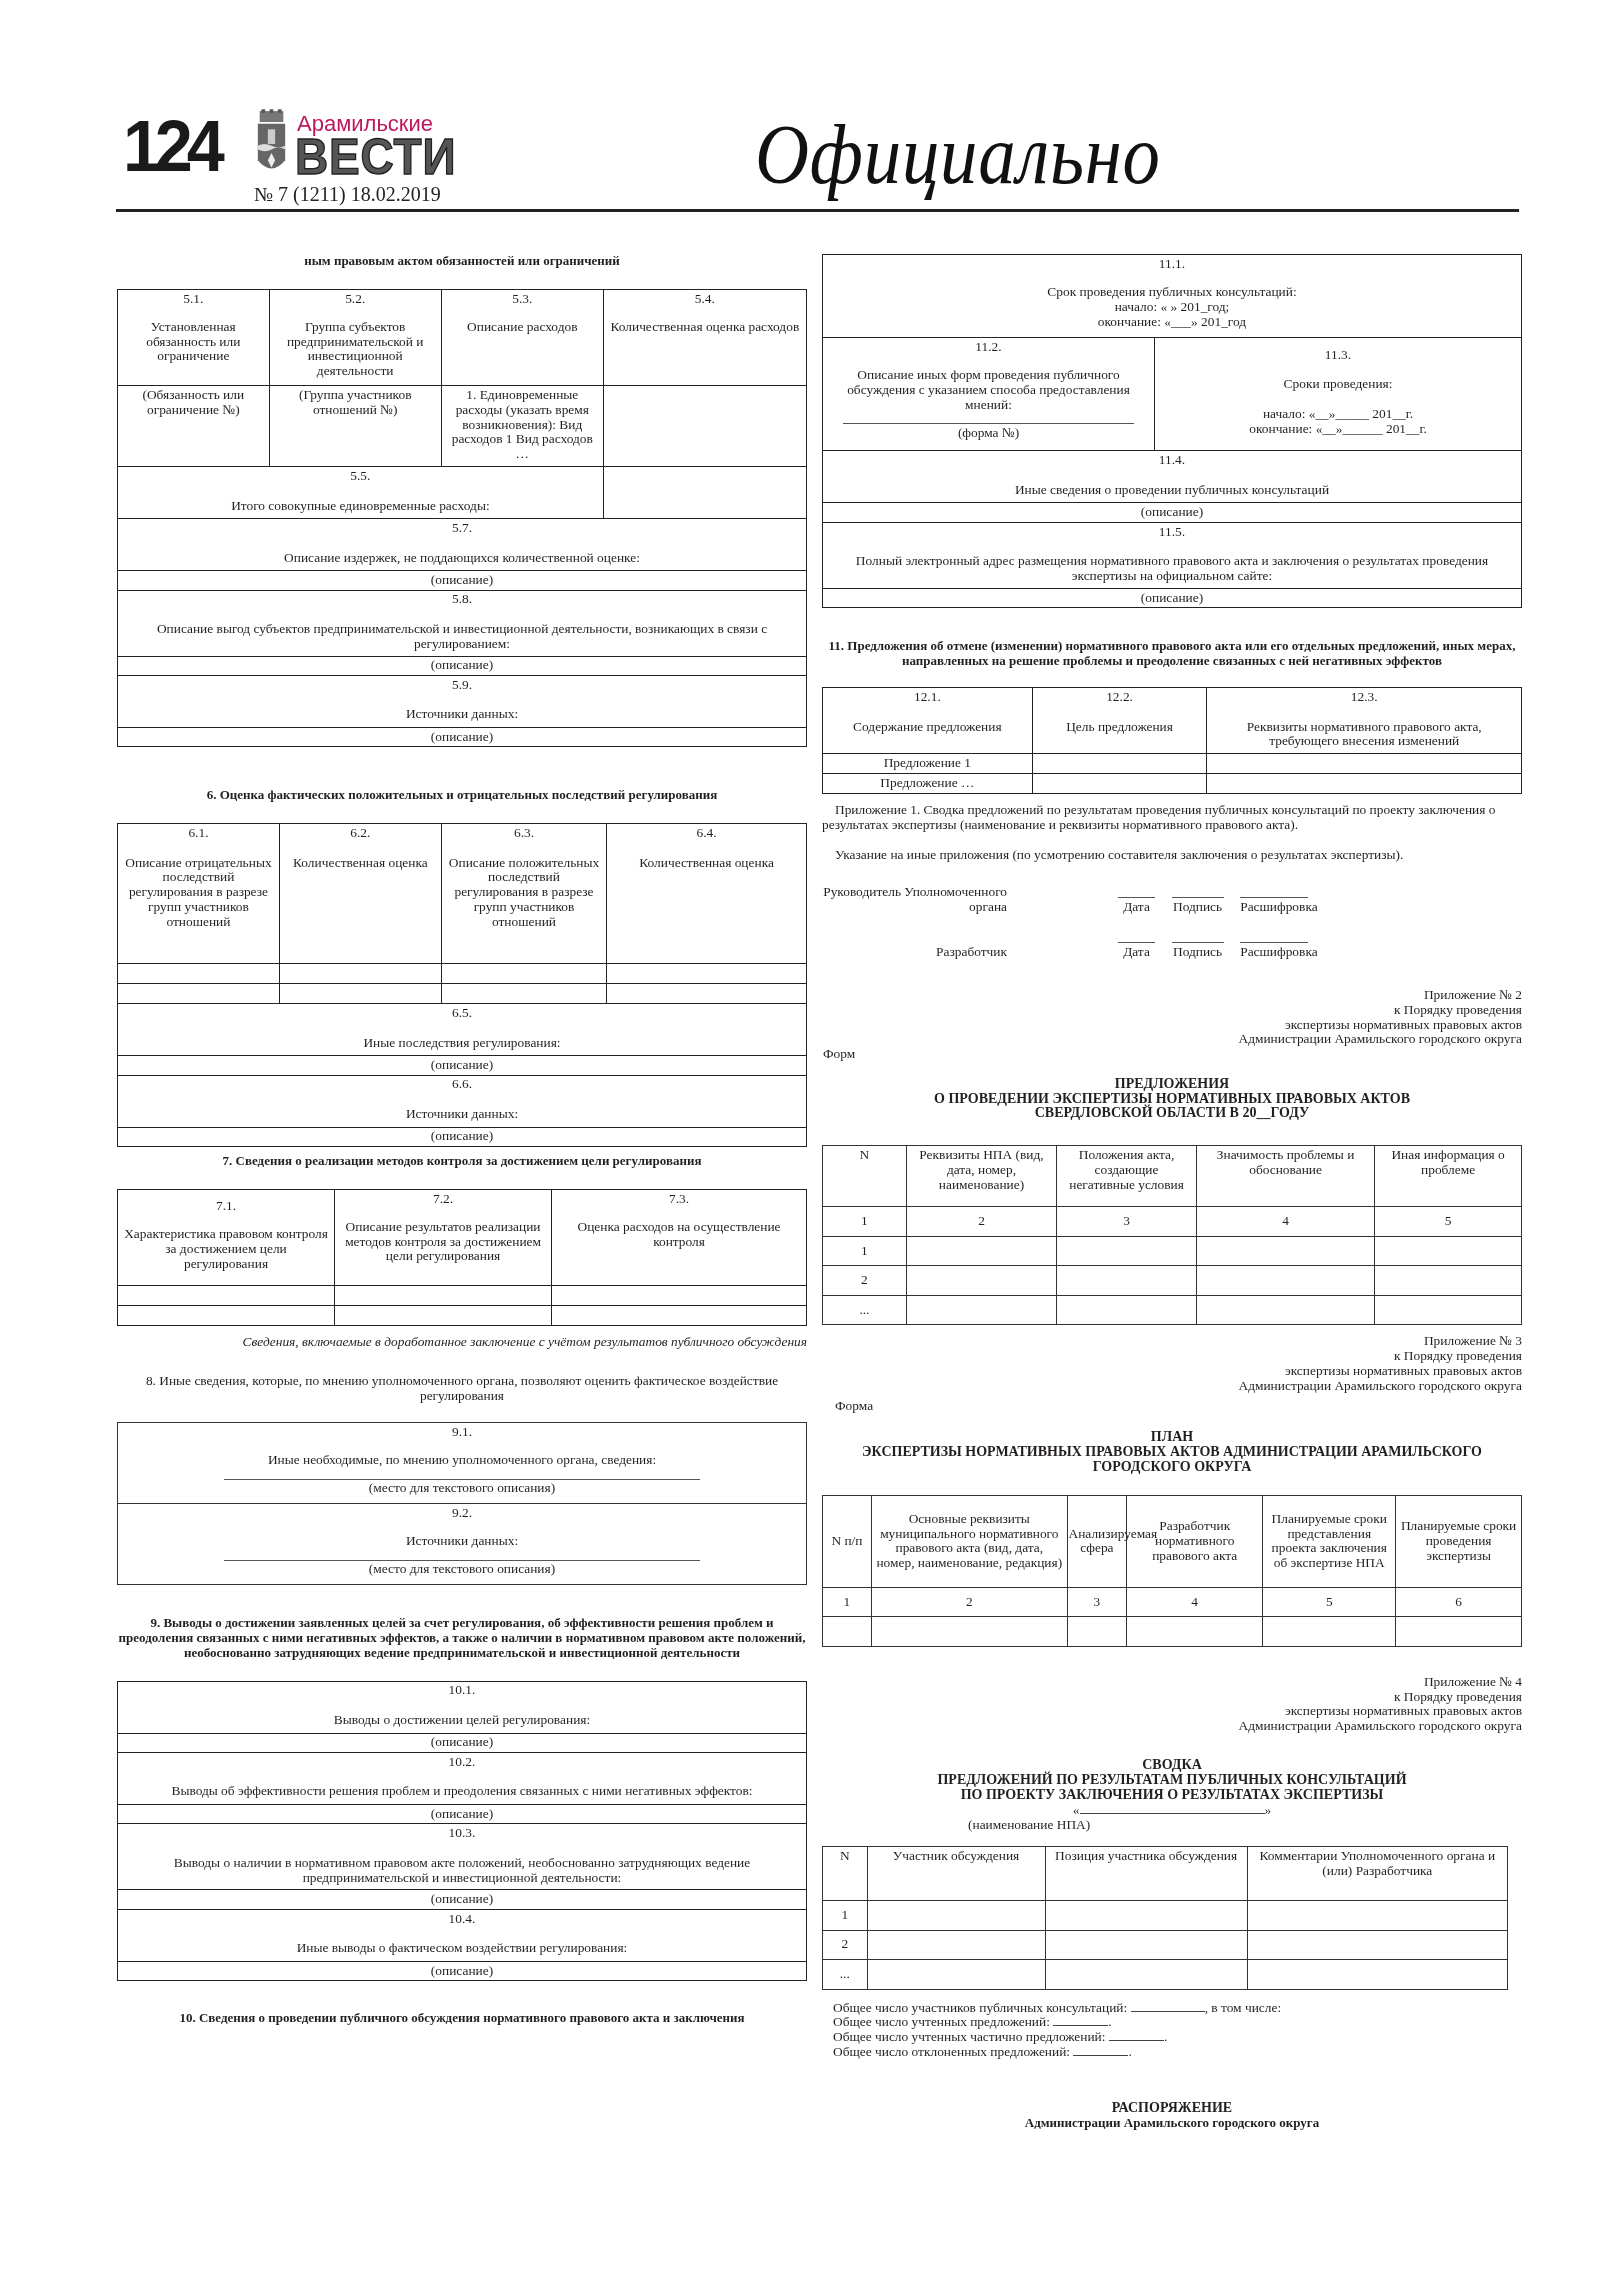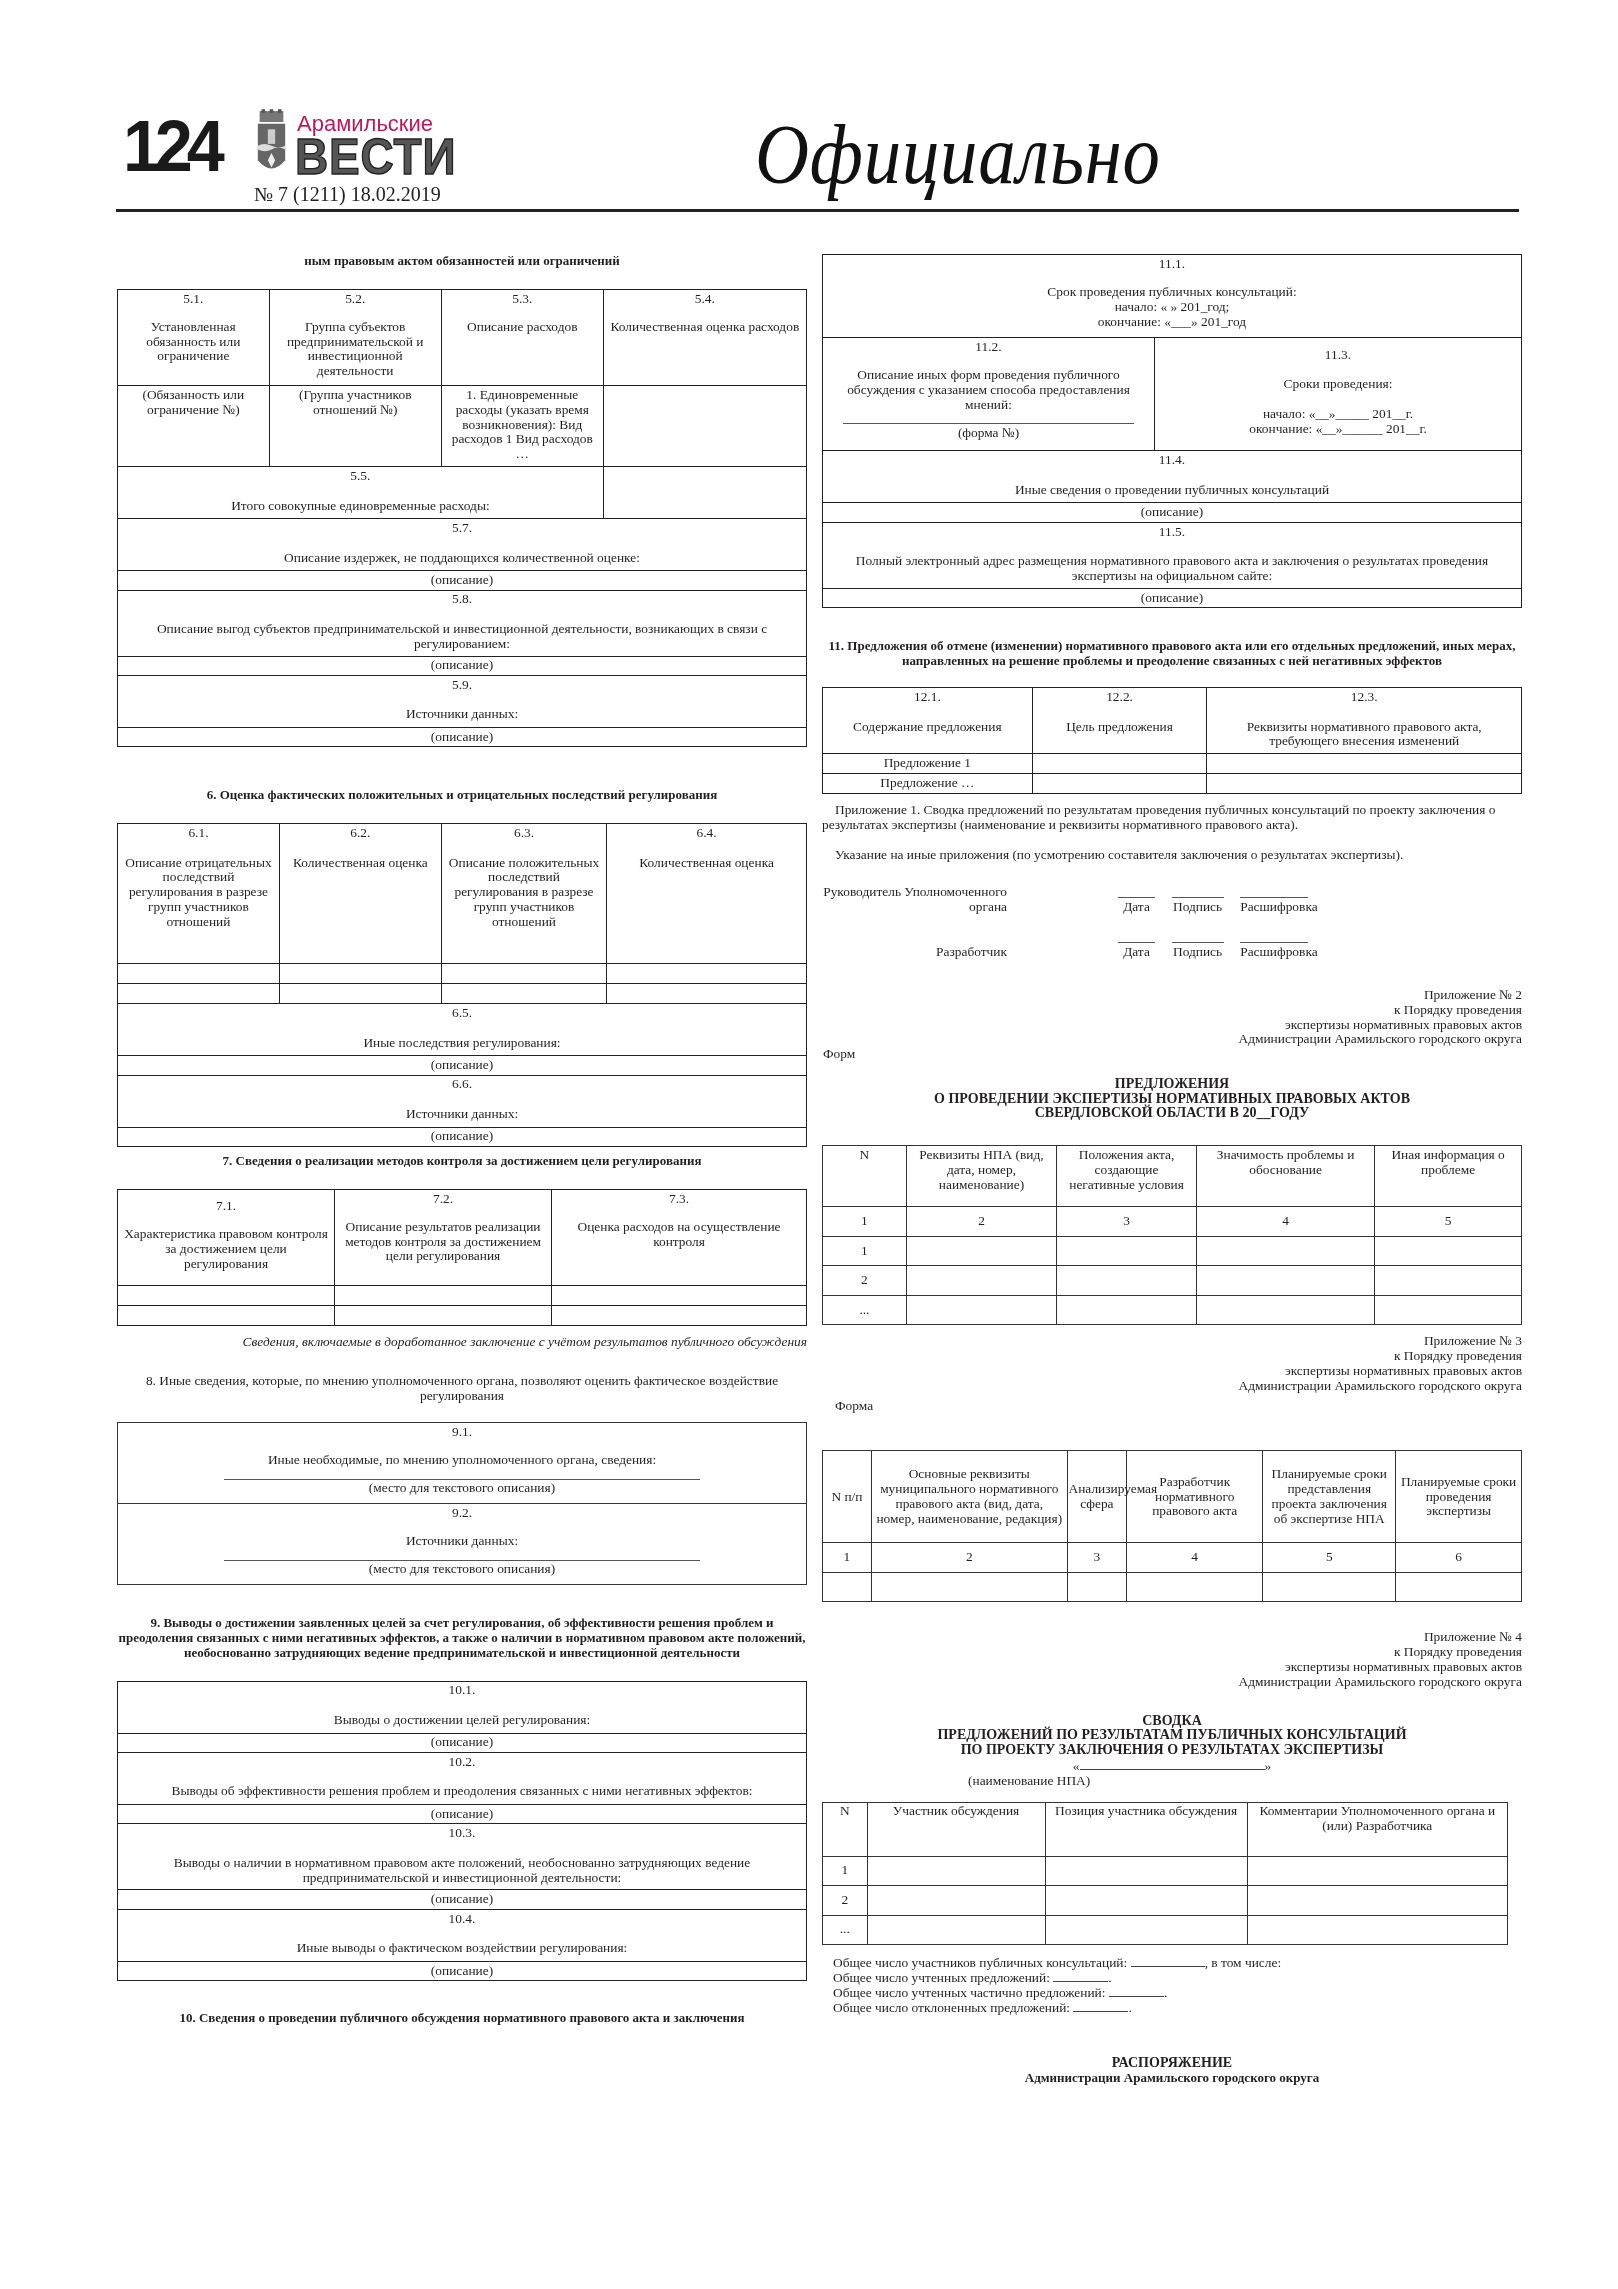--- a/index.html
+++ b/index.html
@@ -508,20 +508,24 @@
 
   <div style="height:9.2px"></div>
   <div class="appx">
     <div>Приложение № 3</div>
       <div>к Порядку проведения</div>
     <div>экспертизы нормативных правовых актов</div>
       <div>Администрации Арамильского городского округа</div>
   </div>
   <div style="margin-left:13px;margin-top:5.5px">Форма</div>
   <div style="height:16.6px"></div>
+  <div class="caps">
+    <div>ПЛАН</div>
+      <div>ЭКСПЕРТИЗЫ НОРМАТИВНЫХ ПРАВОВЫХ АКТОВ АДМИНИСТРАЦИИ АРАМИЛЬСКОГО ГОРОДСКОГО ОКРУГА</div>
+  </div>
   <div style="height:20px"></div>
 
   <table class="f thin">
     <colgroup>
         <col style="width:7%">
         <col style="width:28%">
         <col style="width:8.5%">
         <col style="width:19.5%">
         <col style="width:19%">
         <col style="width:18%">

